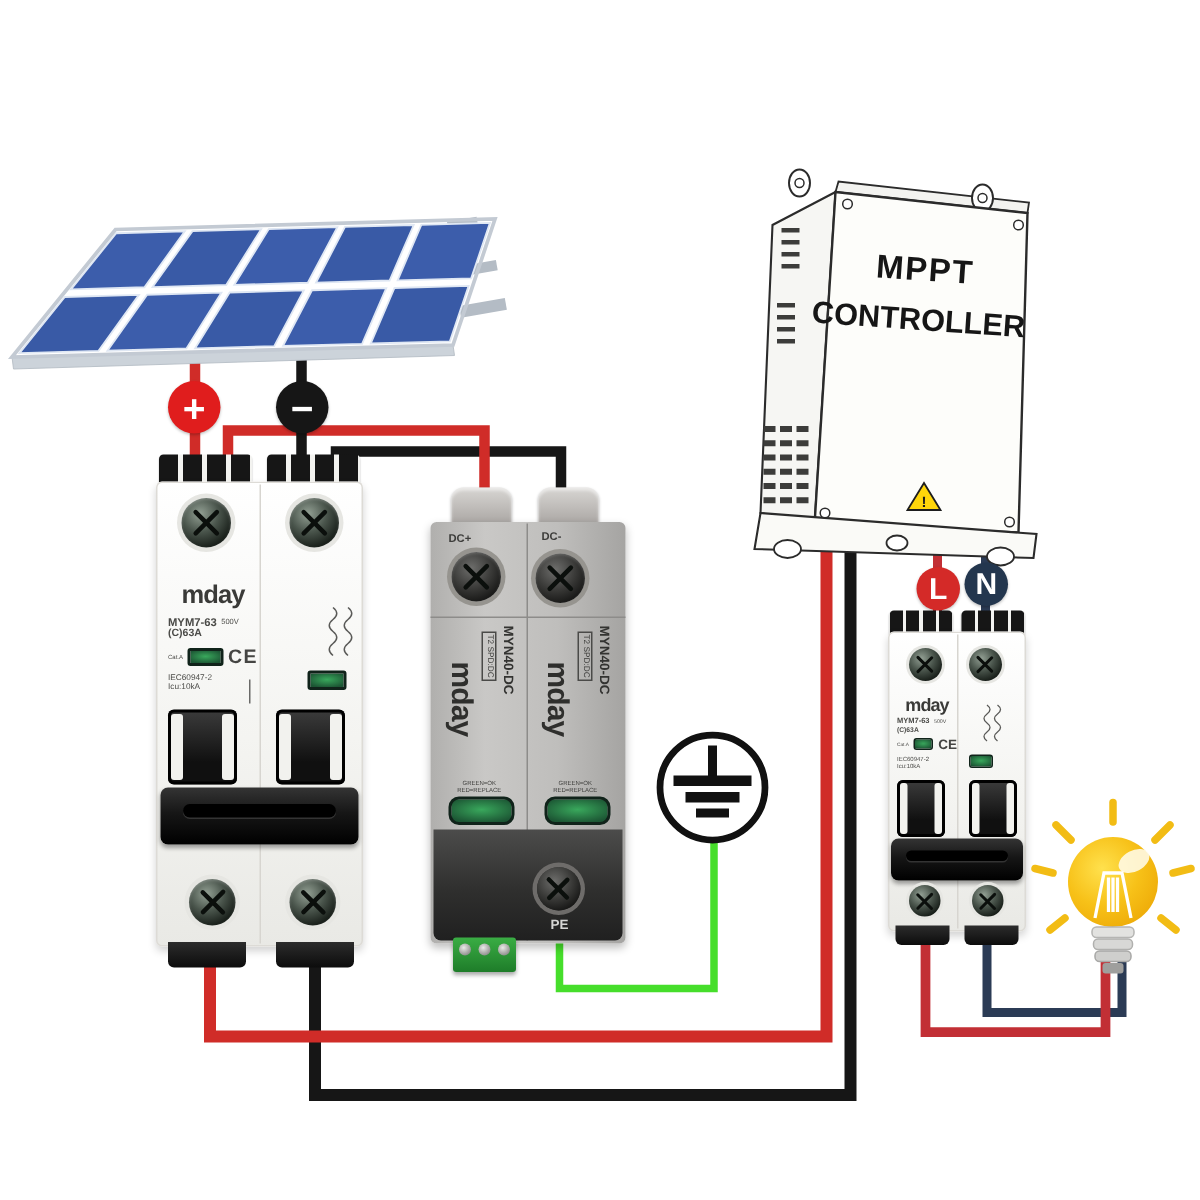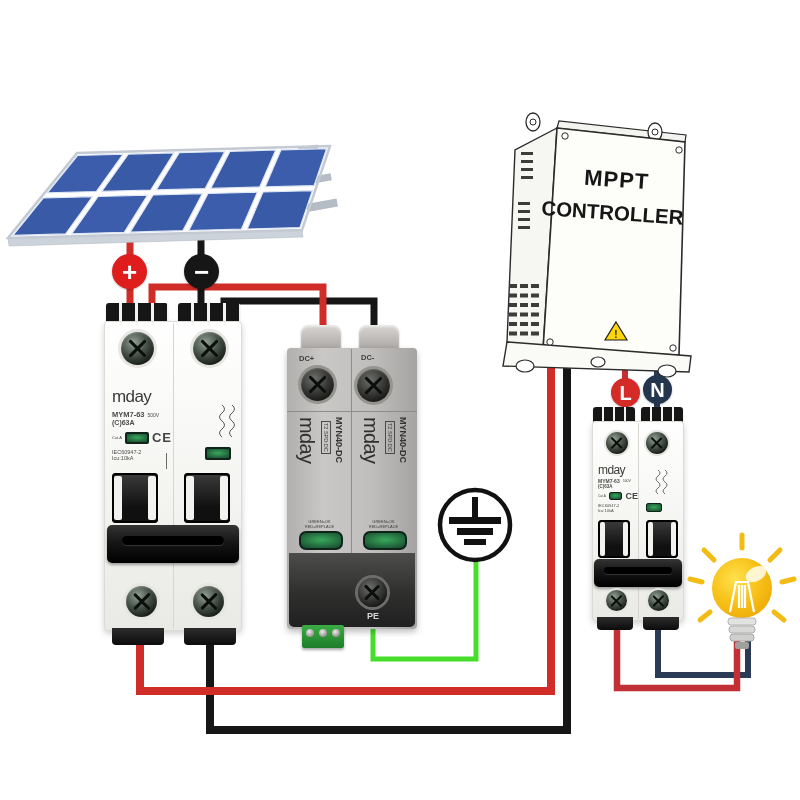--- a/index.html
+++ b/index.html
@@ -29,21 +29,21 @@
   .lever-slot::before,.lever-slot::after{content:"";position:absolute;top:6%;width:16%;height:88%;
          background:#f2f2ee;border-radius:2px;}
   .lever-slot::before{left:5%;} .lever-slot::after{right:5%;}
   .tie-bar{position:absolute;background:linear-gradient(180deg,#343434,#161616 45%,#000);border-radius:5px;
          box-shadow:0 2px 3px rgba(0,0,0,.35);}
   .tie-bar::before{content:"";position:absolute;left:11%;top:28%;width:78%;height:24%;background:#000;
          border-radius:9px;box-shadow:0 1px 0 rgba(255,255,255,.14);}
   .green-win{position:absolute;background:radial-gradient(ellipse 75% 70% at 50% 45%,#39a85c,#1c5634 85%);
          border:2px solid #10231a;border-radius:2px;}
   .bk-label{position:absolute;color:#4b4b48;}
-  .brand{font-weight:normal;color:#3a3a38;letter-spacing:-.6px;}
+  .brand{font-weight:bold;color:#3a3a38;letter-spacing:-.6px;text-align:center;}
   .tinyrow{display:flex;align-items:center;gap:3px;}
   
   .spd-post{position:absolute;background:linear-gradient(180deg,#d8d6d3,#a5a19e);
          border-radius:8px 8px 2px 2px;box-shadow:inset 0 2px 2px rgba(255,255,255,.5),0 1px 2px rgba(0,0,0,.3);}
   .spd-body{position:absolute;background:linear-gradient(90deg,#b0afad,#c9c8c6 28%,#bfbebc 65%,#a5a4a2);
          border-radius:4px;box-shadow:0 3px 6px rgba(0,0,0,.25);}
   .spd-split{position:absolute;background:#8d8c8a;}
   .spd-dark{position:absolute;background:linear-gradient(180deg,#4c4c4b,#2f2f2e 55%,#202020);
          border-radius:0 0 5px 5px;}
   .spd-green-term{position:absolute;background:linear-gradient(180deg,#3aad44,#1e7c29);

